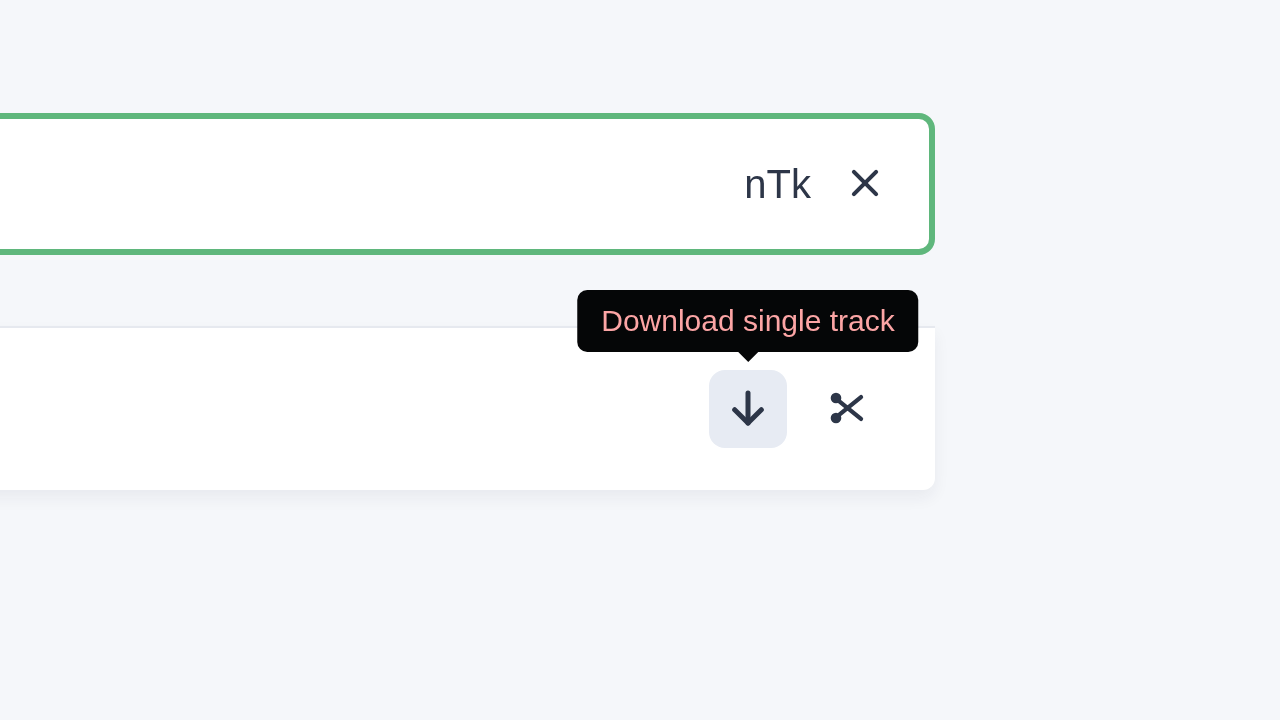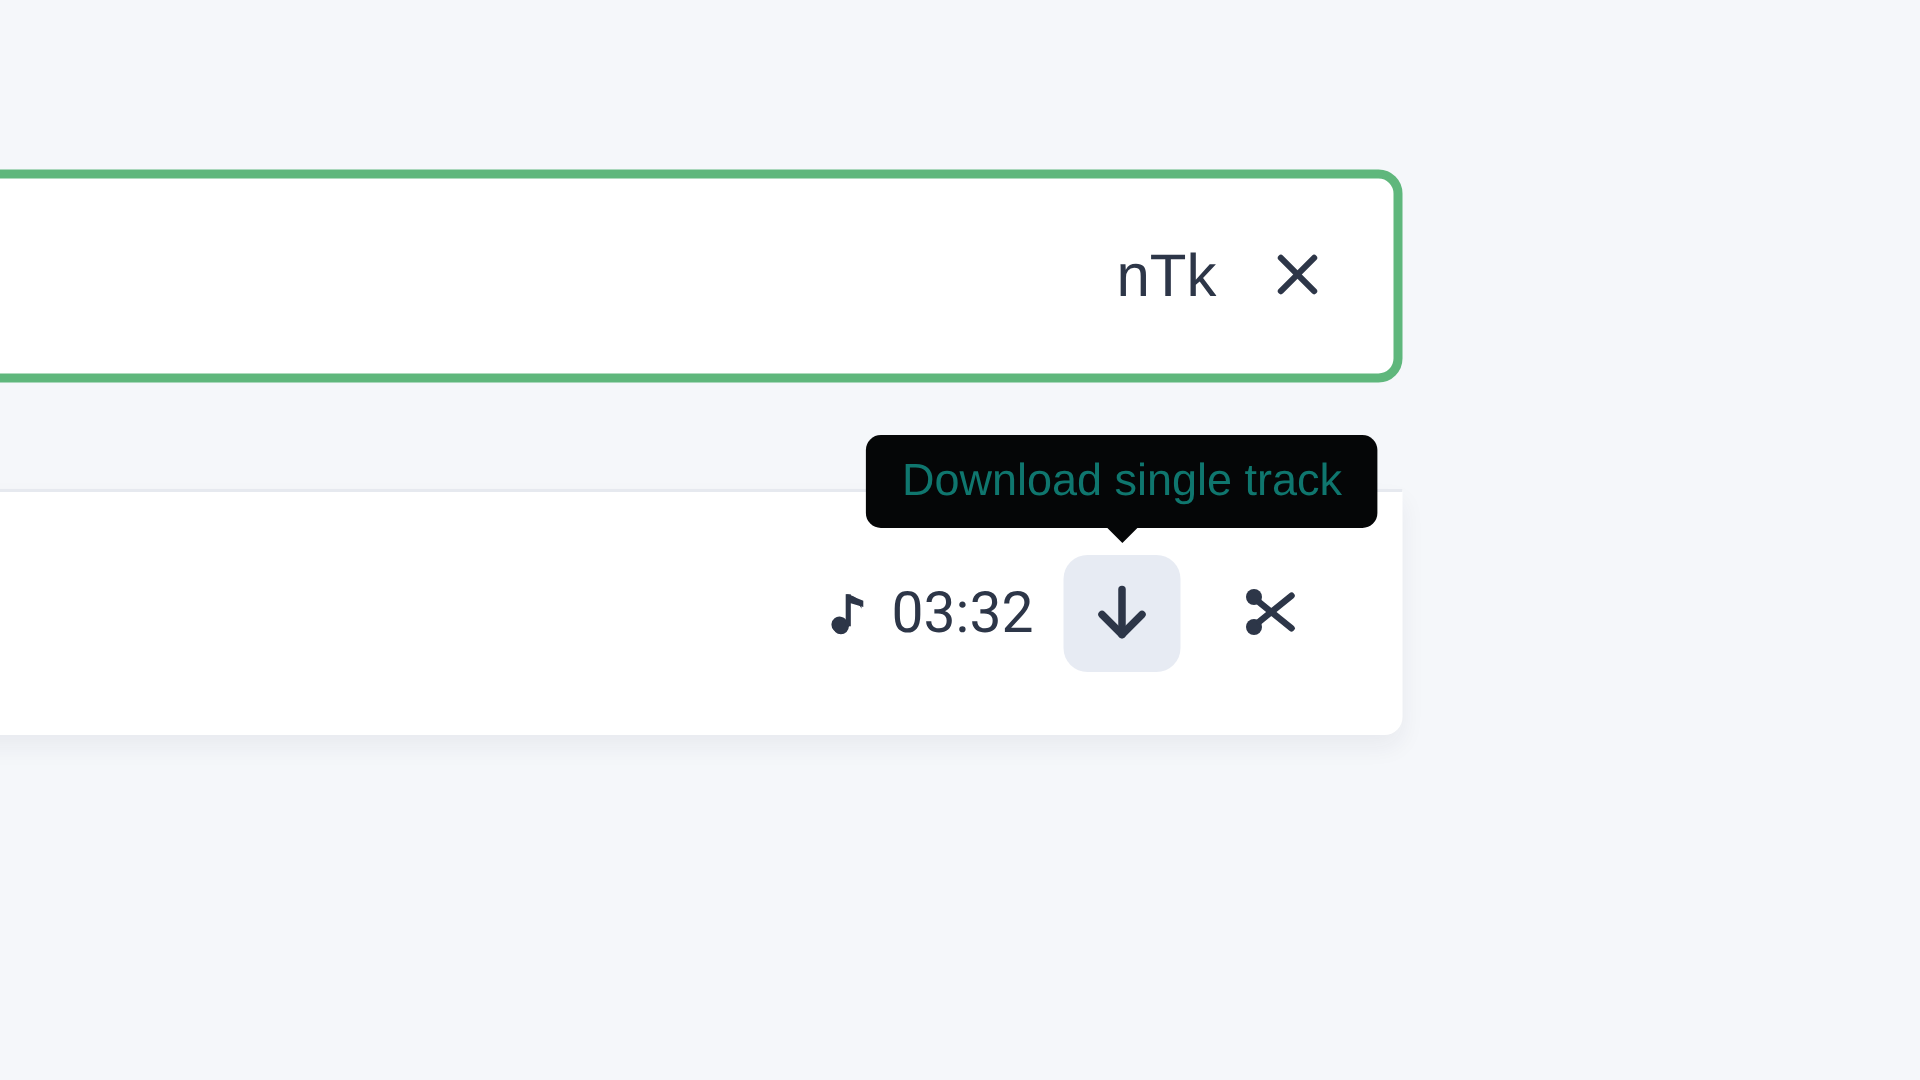--- a/index.html
+++ b/index.html
@@ -94,21 +94,21 @@
   }
   .action-btn svg { width: 40px; height: 40px; }
 
   
   .tooltip {
     position: absolute;
     bottom: calc(100% + 18px);
     left: 50%;
     transform: translateX(-50%);
     background: #050607;
-    color: #0f766e;
+    color: #fca5a5;
     font-size: 30px;
     font-weight: 400;
     padding: 14px 24px;
     border-radius: 10px;
     white-space: nowrap;
   }
   .tooltip::after {
     content: "";
     position: absolute;
     top: 100%;
@@ -128,31 +128,20 @@
       <svg viewBox="0 0 24 24" fill="none" stroke="currentColor" stroke-width="2.6" stroke-linecap="round">
         <line x1="5" y1="5" x2="19" y2="19"></line>
         <line x1="19" y1="5" x2="5" y2="19"></line>
       </svg>
     </span>
   </button>
 </div>
 
 <div class="card">
 
-  <div class="duration-wrap">
-    <span class="music-icon">
-      <svg viewBox="0 0 24 30" fill="currentColor">
-        <path d="M10 3 L10 21 A5 5 0 1 1 6 17 A5 5 0 0 1 10 21 Z M10 3 L20 7 L20 11 L10 8 Z" fill="currentColor"></path>
-        <circle cx="6" cy="23" r="5" fill="currentColor"></circle>
-        <rect x="9" y="3" width="3.2" height="20" fill="currentColor"></rect>
-        <path d="M9 3 Q18 4 19 12 Q16.5 7 12 6.5 Z" fill="currentColor"></path>
-      </svg>
-    </span>
-    <span>03:32</span>
-  </div>
 
   <button class="action-btn hovered">
     <span>
       <svg viewBox="0 0 24 24" fill="none" stroke="currentColor" stroke-width="3" stroke-linecap="round" stroke-linejoin="round">
         <line x1="12" y1="3" x2="12" y2="21"></line>
         <polyline points="4,13 12,21 20,13"></polyline>
       </svg>
     </span>
     <div class="tooltip">
       <span>Download single track</span>

